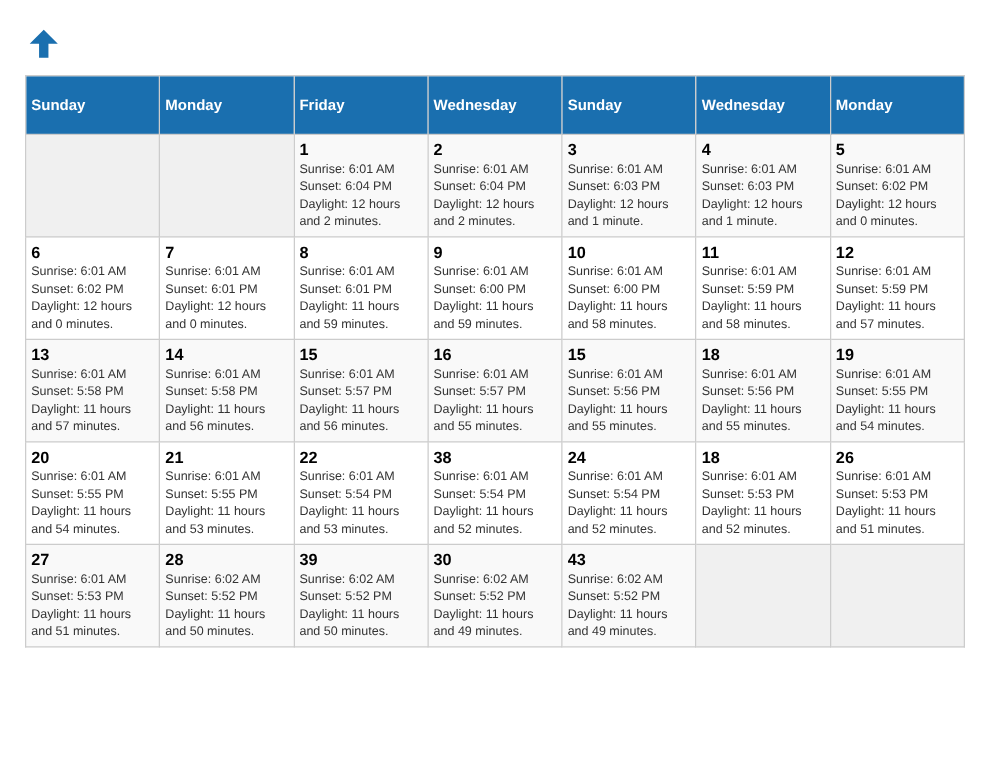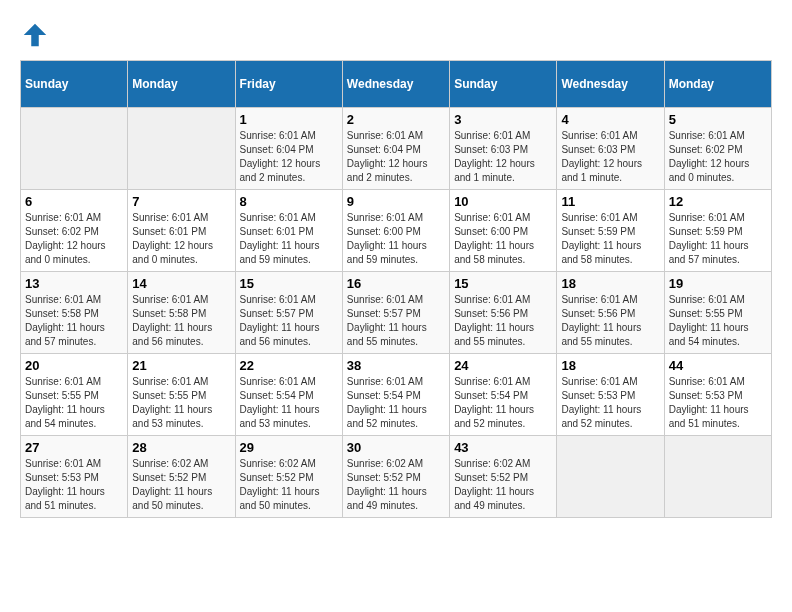--- a/index.html
+++ b/index.html
@@ -324,21 +324,21 @@
         </td>
         <td>
           <span class="day-number">18</span>
         <div class="day-info">
           <div>Sunrise: 6:01 AM</div>
           <div>Sunset: 5:53 PM</div>
           <div>Daylight: 11 hours and 52 minutes.</div>
         </div>
         </td>
         <td>
-          <span class="day-number">44</span>
+          <span class="day-number">26</span>
         <div class="day-info">
           <div>Sunrise: 6:01 AM</div>
           <div>Sunset: 5:53 PM</div>
           <div>Daylight: 11 hours and 51 minutes.</div>
         </div>
         </td>
       </tr>
       <tr>
         <td>
           <span class="day-number">27</span>
@@ -350,21 +350,21 @@
         </td>
         <td>
           <span class="day-number">28</span>
         <div class="day-info">
           <div>Sunrise: 6:02 AM</div>
           <div>Sunset: 5:52 PM</div>
           <div>Daylight: 11 hours and 50 minutes.</div>
         </div>
         </td>
         <td>
-          <span class="day-number">29</span>
+          <span class="day-number">39</span>
         <div class="day-info">
           <div>Sunrise: 6:02 AM</div>
           <div>Sunset: 5:52 PM</div>
           <div>Daylight: 11 hours and 50 minutes.</div>
         </div>
         </td>
         <td>
           <span class="day-number">30</span>
         <div class="day-info">
           <div>Sunrise: 6:02 AM</div>

